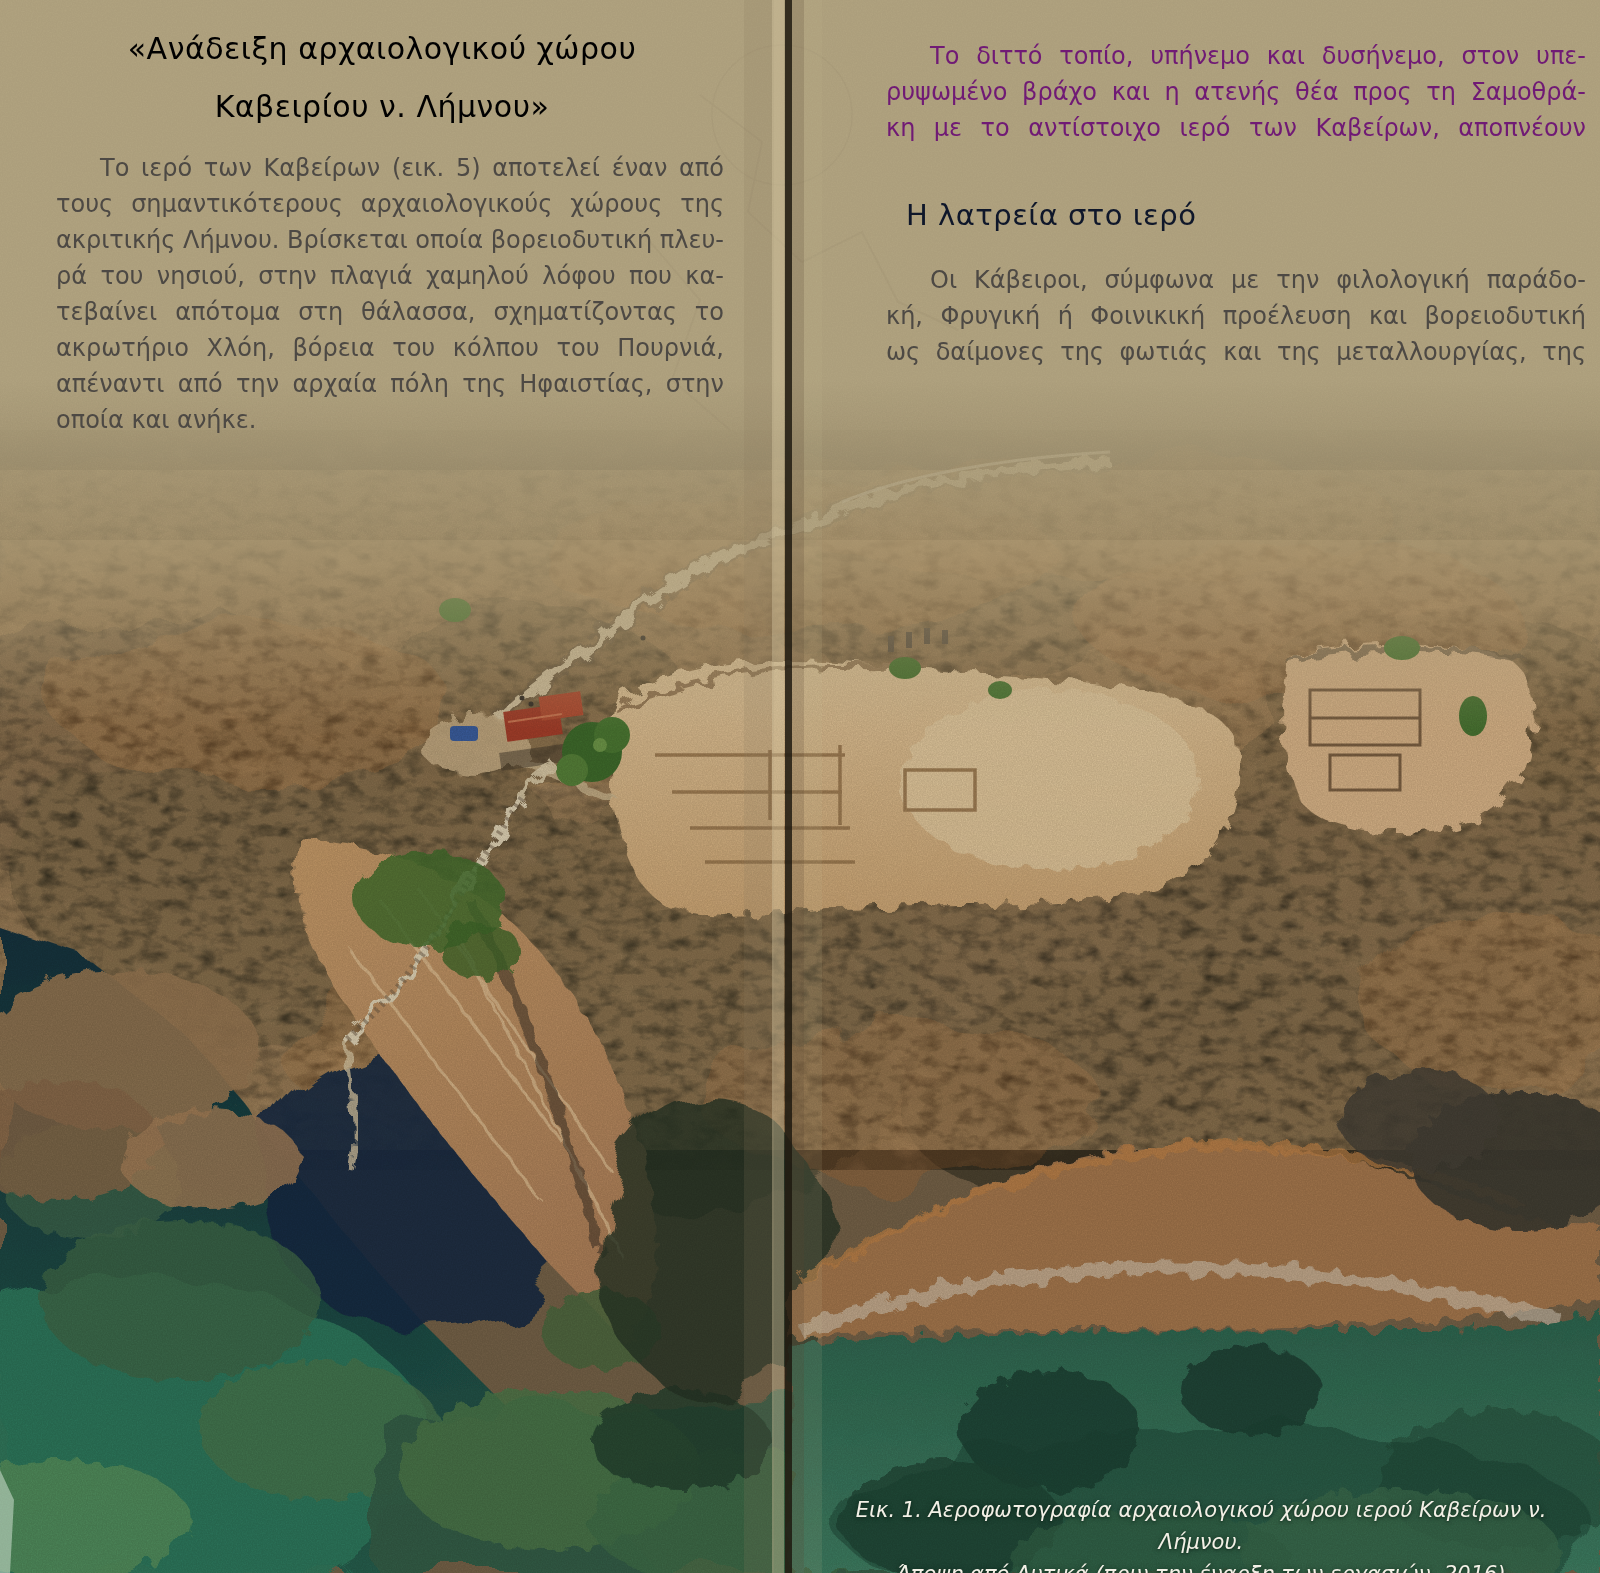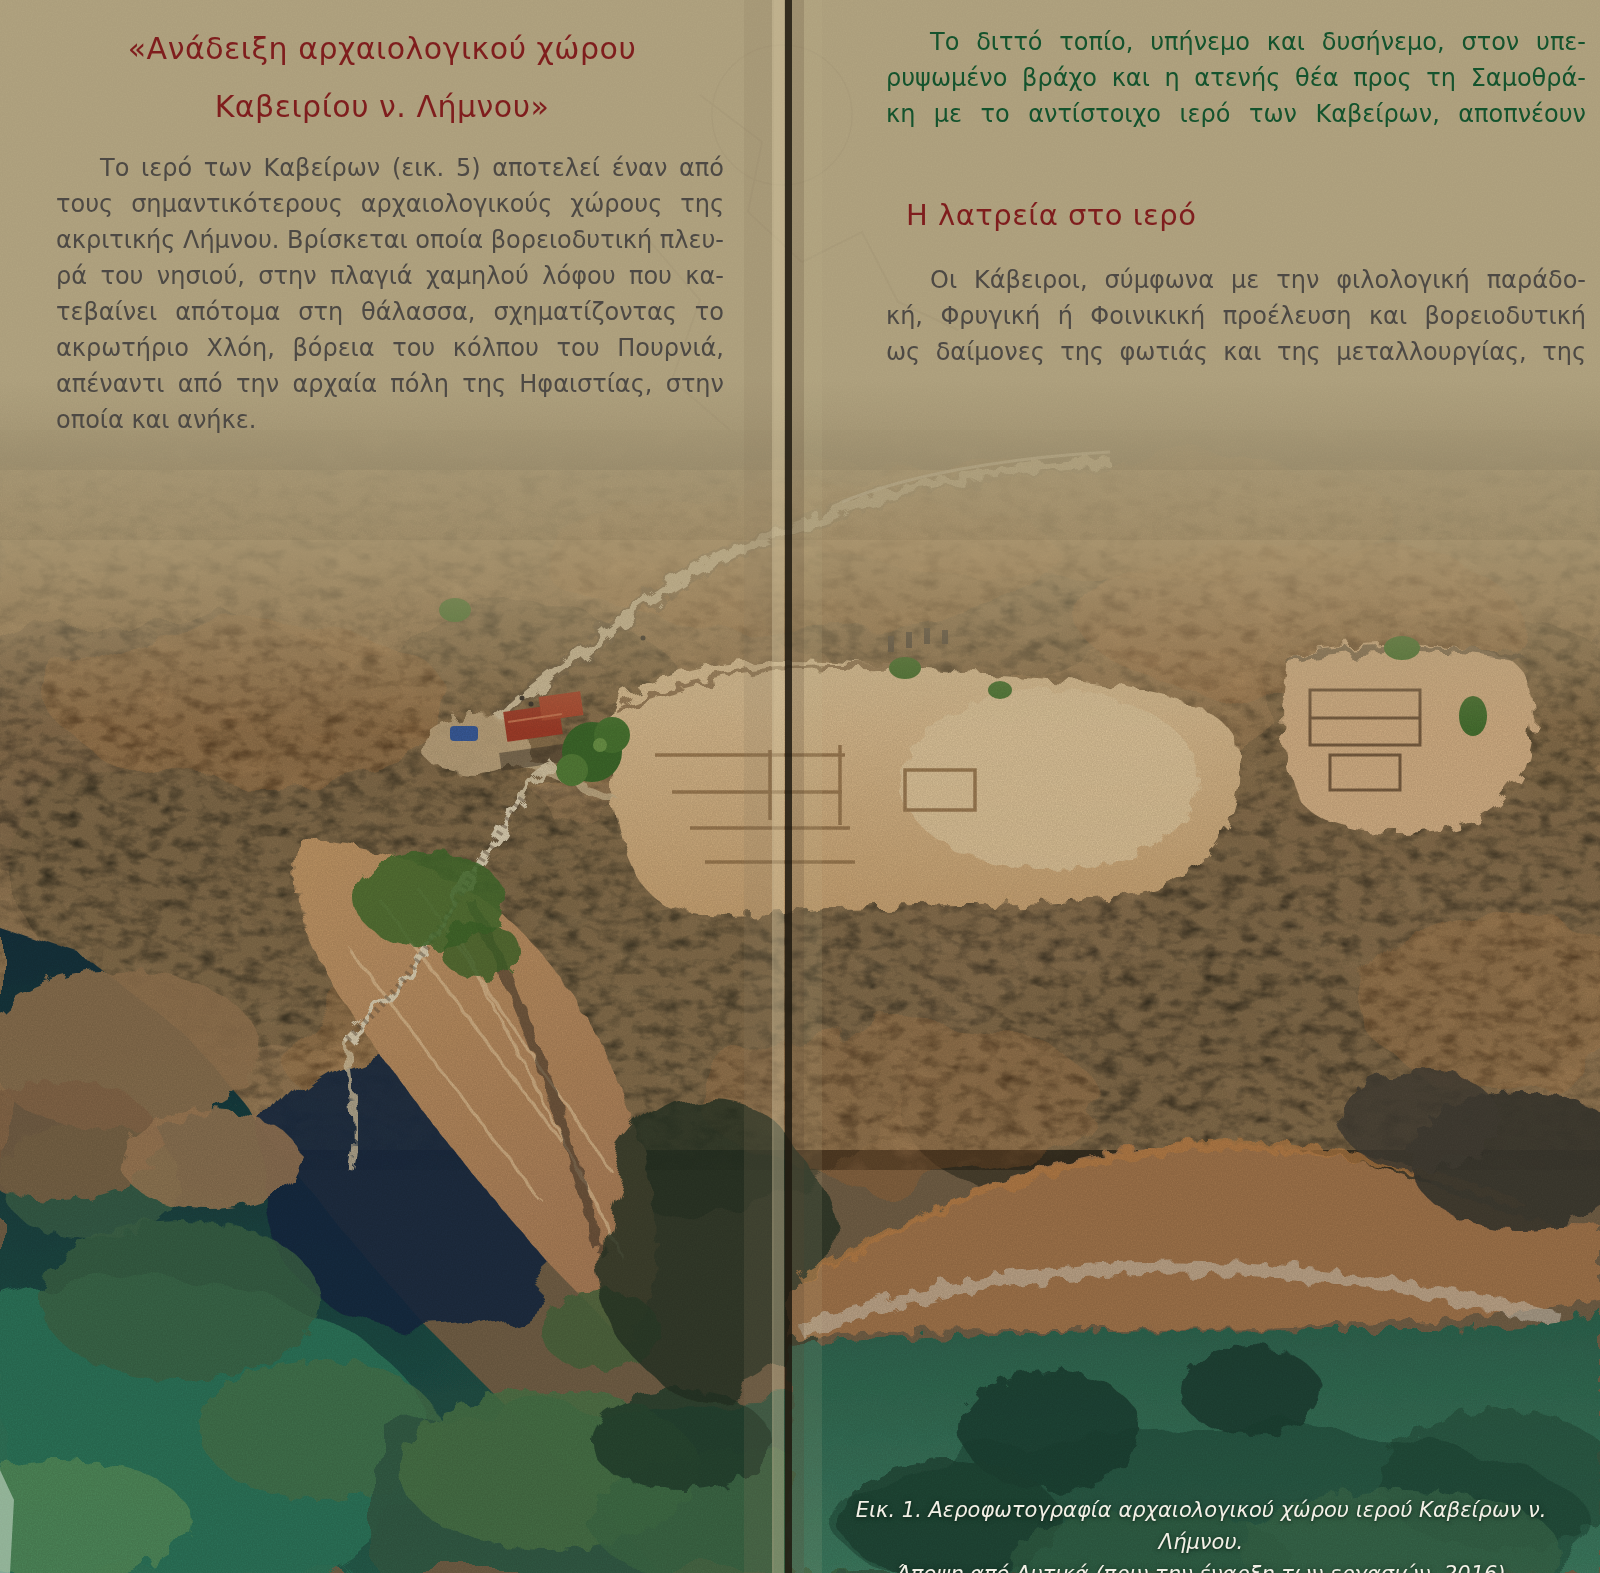--- a/index.html
+++ b/index.html
@@ -2,24 +2,24 @@
 <html><head>
 <meta charset="utf-8">
 <style>
   html,body{margin:0;padding:0;}
   body{width:1600px;height:1573px;overflow:hidden;background:#b5a685;
        font-family:"DejaVu Sans","Liberation Sans",sans-serif;}
   .page{position:relative;width:1600px;height:1573px;overflow:hidden;}
   .photo-svg{position:absolute;left:0;top:0;}
   .txt{position:absolute;}
   .title{left:70px;top:20px;width:624px;text-align:center;
-         font-size:30px;line-height:58px;color:#7f1d1d;letter-spacing:.5px;}
+         font-size:30px;line-height:58px;color:#000000;letter-spacing:.5px;}
   .leftbody{left:56px;top:150px;width:668px;font-size:24px;line-height:36px;color:#4d4944;}
-  .rightp1{left:886px;top:24px;width:700px;font-size:24px;line-height:36px;color:#14532d;}
-  .heading{left:906px;top:198px;width:680px;font-size:29px;color:#7f1d1d;letter-spacing:.5px;}
+  .rightp1{left:886px;top:38px;width:700px;font-size:24px;line-height:36px;color:#701a75;}
+  .heading{left:906px;top:198px;width:680px;font-size:29px;color:#0f172a;letter-spacing:.5px;}
   .rightp2{left:886px;top:262px;width:700px;font-size:24px;line-height:36px;color:#4d4944;}
   .line{text-align:justify;text-align-last:justify;}
   .line.first{padding-left:44px;}
   .line.lastline{text-align-last:left;}
   .caption{left:812px;top:1494px;width:778px;text-align:center;font-style:italic;
            font-size:21px;line-height:32px;color:#f3f0e6;
            text-shadow:0 1px 3px rgba(10,30,20,.65),0 0 6px rgba(10,30,20,.4);}
 </style>
 </head>
 <body>

